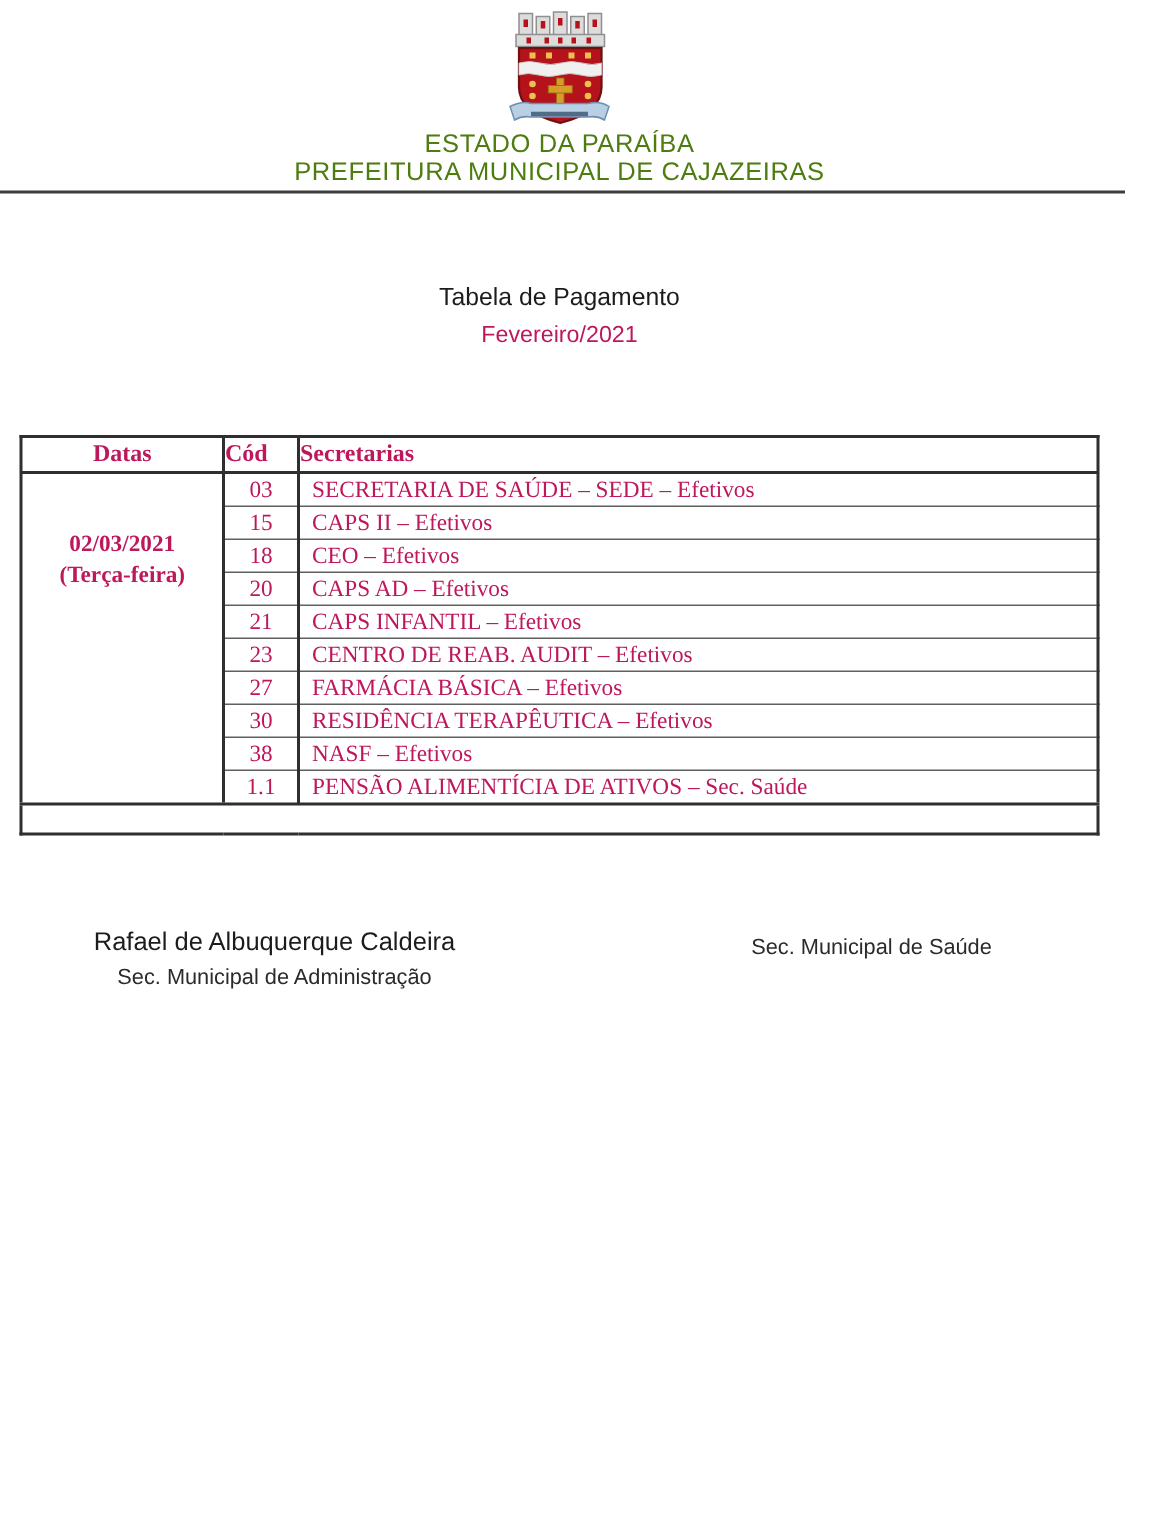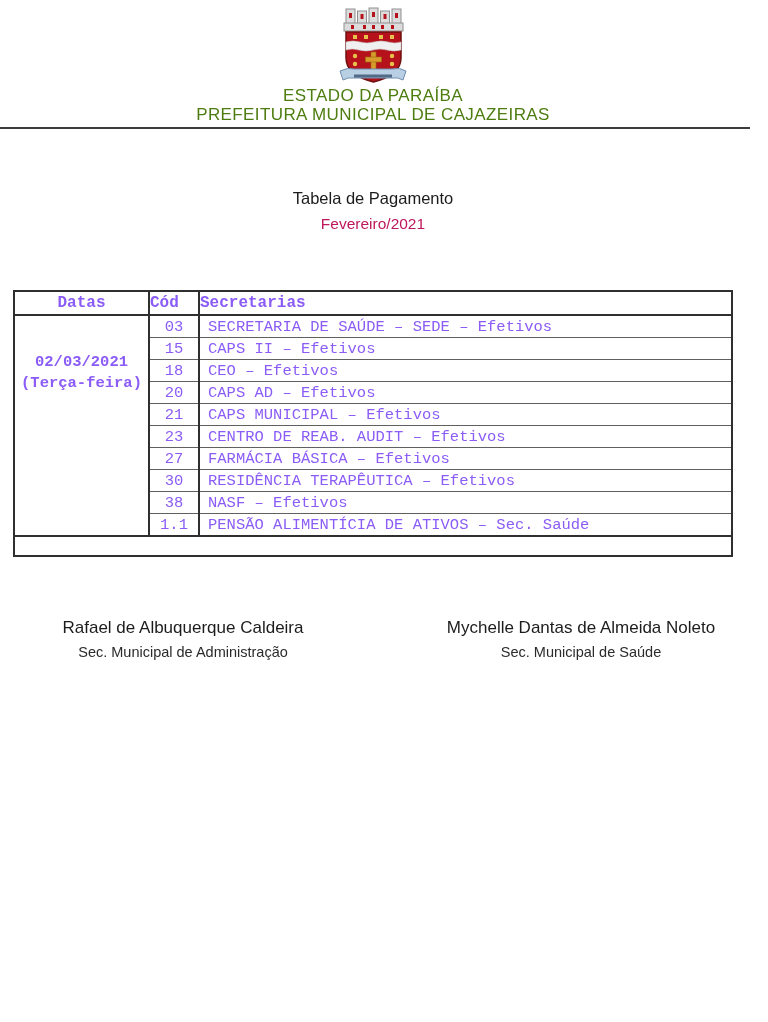--- a/index.html
+++ b/index.html
@@ -17,22 +17,22 @@
   .lh-line{font-size:17px;line-height:19px;letter-spacing:.4px;color:#4d7c0f;}
   .rule{position:absolute;top:127px;left:0;width:750px;height:0;border-top:2px solid #3c3c3c;}
   
   .doc-title{position:absolute;top:188px;left:0;width:746px;text-align:center;}
   .doc-title .main{font-size:16.5px;font-weight:normal;line-height:20px;color:#1c1c1c;}
   .doc-title .period{font-size:15.5px;line-height:20px;margin-top:6px;color:#be185d;}
   
   table.pay{
     position:absolute;top:290px;left:13px;width:720px;
     border-collapse:collapse;table-layout:fixed;
-    font-family:Liberation Mono, monospace;
-    font-size:15.5px;color:#8b5cf6;
+    font-family:Liberation Serif, serif;
+    font-size:15.5px;color:#be185d;
     border:2px solid #2f2f2f;
   }
   table.pay col.c-datas{width:135px;}
   table.pay col.c-cod{width:50px;}
   table.pay th{
     height:22px;padding:0;font-size:16px;font-weight:bold;
     border:1px solid #3a3a3a;border-bottom:2px solid #2f2f2f;
   }
   table.pay th.h-datas{text-align:center;}
   table.pay th.h-cod{text-align:left;border-left:2px solid #2f2f2f;border-right:2px solid #2f2f2f;margin-left:44px;}
@@ -147,21 +147,21 @@
       <tr>
         <td class="cod">18</td>
         <td class="sec">CEO – Efetivos</td>
       </tr>
       <tr>
         <td class="cod">20</td>
         <td class="sec">CAPS AD – Efetivos</td>
       </tr>
       <tr>
         <td class="cod">21</td>
-        <td class="sec">CAPS MUNICIPAL – Efetivos</td>
+        <td class="sec">CAPS INFANTIL – Efetivos</td>
       </tr>
       <tr>
         <td class="cod">23</td>
         <td class="sec">CENTRO DE REAB. AUDIT – Efetivos</td>
       </tr>
       <tr>
         <td class="cod">27</td>
         <td class="sec">FARMÁCIA BÁSICA – Efetivos</td>
       </tr>
       <tr>
@@ -180,17 +180,16 @@
         <td colspan="3"></td>
       </tr>
     </tbody>
   </table>
 
   <div class="sig left">
     <div class="name">Rafael de Albuquerque Caldeira</div>
     <div class="role">Sec. Municipal de Administração</div>
   </div>
   <div class="sig right">
-    <div class="name">Mychelle Dantas de Almeida Noleto</div>
     <div class="role">Sec. Municipal de Saúde</div>
   </div>
 
 </div>
 
 </body></html>

